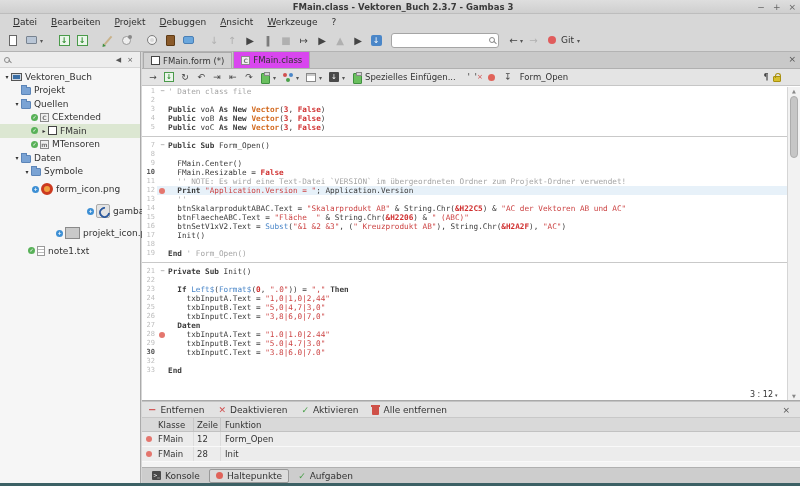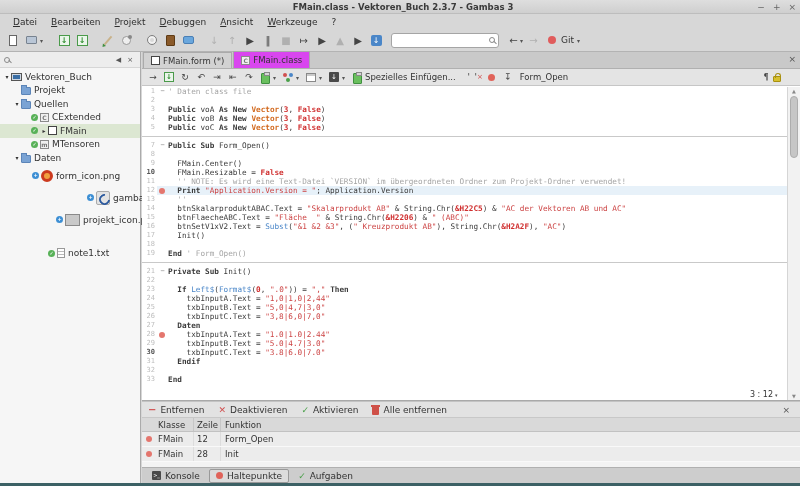--- a/index.html
+++ b/index.html
@@ -274,20 +274,27 @@
         </span>
         <span>MTensoren</span>
       </div>
       <div class="trow" style="padding-left: 13px;">
         <span class="exp">▾</span>
         <span class="ticon">
           <span class="i-folder"></span>
         </span>
         <span>Daten</span>
       </div>
+      <div class="trow" style="padding-left: 23px;">
+        <span class="exp">▾</span>
+        <span class="ticon">
+          <span class="i-folder"></span>
+        </span>
+        <span>Symbole</span>
+      </div>
       <div class="trow big" style="padding-left: 24px;">
         <span class="exp"></span>
         <span class="badge plus">+</span>
         <span class="ticon">
           <span class="i-img-form"></span>
         </span>
         <span>form_icon.png</span>
       </div>
       <div class="trow big" style="padding-left: 33px; margin-left: 46px;">
         <span class="exp"></span>
@@ -298,21 +305,21 @@
         <span>gambas.png</span>
       </div>
       <div class="trow big" style="padding-left: 48px;">
         <span class="exp"></span>
         <span class="badge plus">+</span>
         <span class="ticon">
           <span class="i-img-projekt"></span>
         </span>
         <span>projekt_icon.png</span>
       </div>
-      <div class="trow" style="padding-left: 40px; margin-top: 16px;">
+      <div class="trow" style="padding-left: 20px;">
         <span class="exp"></span>
         <span class="badge check">✓</span>
         <span class="ticon">
           <span class="i-text"></span>
         </span>
         <span>note1.txt</span>
       </div>
     </div>
 </div>
 
@@ -405,21 +412,20 @@
         <div class="crow"><span class="ln">21</span><span class="mk">−</span><span class="cline"><span class="k">Private</span><span class="p"> </span><span class="k">Sub</span><span class="p"> Init()</span></span></div>
         <div class="crow"><span class="ln">22</span><span class="mk"></span><span class="cline"></span></div>
         <div class="crow"><span class="ln">23</span><span class="mk"></span><span class="cline"><span class="p">  </span><span class="k">If</span><span class="p"> </span><span class="f">Left$</span><span class="p">(</span><span class="f">Format$</span><span class="p">(</span><span class="d">0</span><span class="p">, </span><span class="s">".0"</span><span class="p">)) = </span><span class="s">","</span><span class="p"> </span><span class="k">Then</span></span></div>
         <div class="crow"><span class="ln">24</span><span class="mk"></span><span class="cline"><span class="p">    txbInputA.Text = </span><span class="s">"1,0|1,0|2,44"</span></span></div>
         <div class="crow"><span class="ln">25</span><span class="mk"></span><span class="cline"><span class="p">    txbInputB.Text = </span><span class="s">"5,0|4,7|3,0"</span></span></div>
         <div class="crow"><span class="ln">26</span><span class="mk"></span><span class="cline"><span class="p">    txbInputC.Text = </span><span class="s">"3,8|6,0|7,0"</span></span></div>
         <div class="crow"><span class="ln">27</span><span class="mk"></span><span class="cline"><span class="p">  </span><span class="k">Daten</span></span></div>
         <div class="crow"><span class="ln">28</span><span class="mk"><span class="bpdot"></span></span><span class="cline"><span class="p">    txbInputA.Text = </span><span class="s">"1.0|1.0|2.44"</span></span></div>
         <div class="crow"><span class="ln">29</span><span class="mk"></span><span class="cline"><span class="p">    txbInputB.Text = </span><span class="s">"5.0|4.7|3.0"</span></span></div>
         <div class="crow"><span class="ln b">30</span><span class="mk"></span><span class="cline"><span class="p">    txbInputC.Text = </span><span class="s">"3.8|6.0|7.0"</span></span></div>
-        <div class="crow"><span class="ln">31</span><span class="mk"></span><span class="cline"><span class="p">  </span><span class="k">Endif</span></span></div>
         <div class="crow"><span class="ln">32</span><span class="mk"></span><span class="cline"></span></div>
         <div class="crow"><span class="ln">33</span><span class="mk"></span><span class="cline"><span class="k">End</span></span></div>
       </div>
     <div class="vscroll">
       <span class="sarrow" style="top:1px;">▲</span>
       <div class="vthumb"></div>
       <span class="sarrow" style="bottom:1px;">▼</span>
     </div>
     <div class="cursor-pos">
       <span>3 : 12</span>

